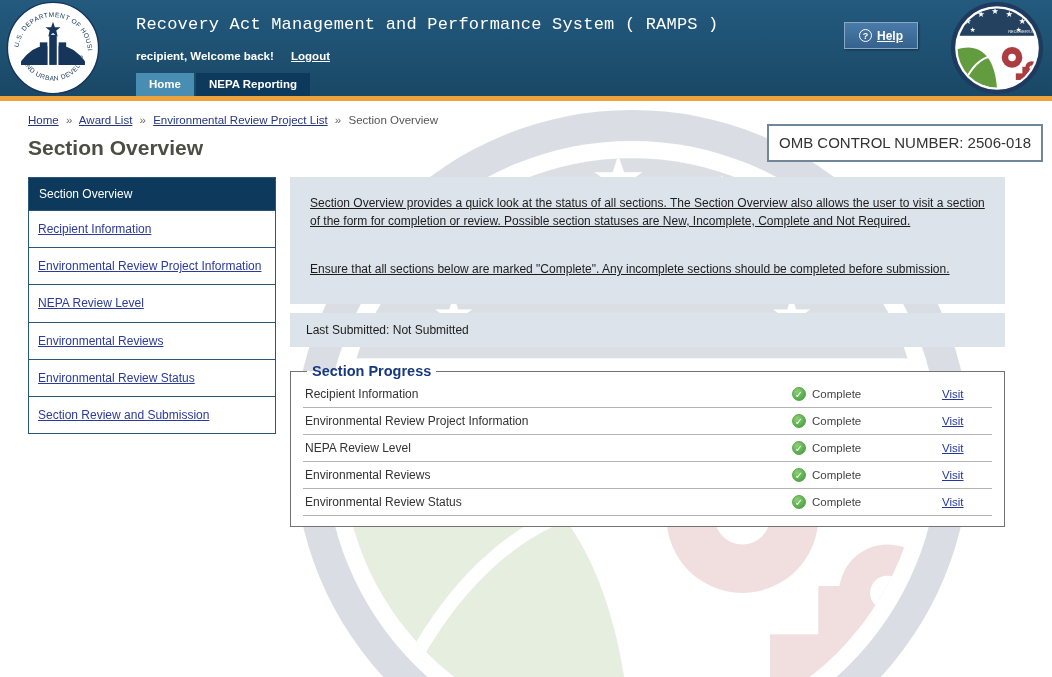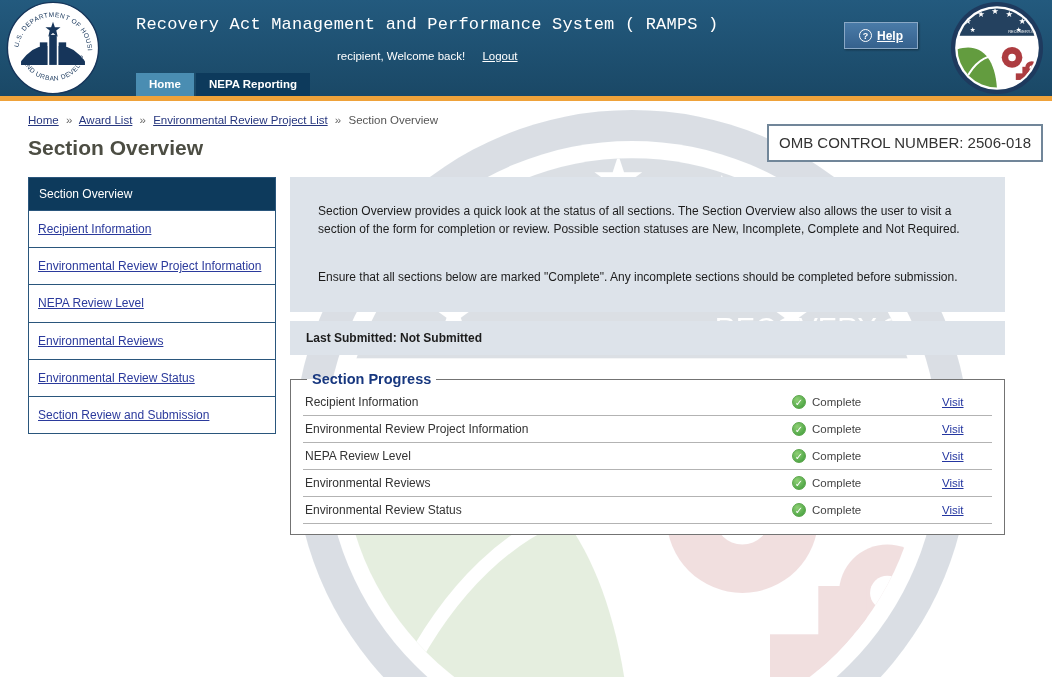--- a/index.html
+++ b/index.html
@@ -5,21 +5,21 @@
   * { box-sizing: border-box; }
   html,body { margin:0; padding:0; }
   body { font-family:"Liberation Sans", sans-serif; background:#fff; }
   .page { position:relative; width:1052px; height:677px; overflow:hidden; background:#fff; }
 
   
   .header { position:relative; height:96px; background:linear-gradient(#235a7e,#1a4866); }
   .hud-seal { position:absolute; left:6px; top:1px; width:94px; height:94px; }
   .header-text { position:absolute; left:136px; top:15px; color:#fff; }
   .app-title { margin:0 0 16px 0; font-size:17px; font-weight:normal; letter-spacing:.2px;font-family:Liberation Mono, monospace; }
-  .welcome-row { font-size:11.5px; font-weight:normal;text-align:center; }
+  .welcome-row { font-size:11.5px; font-weight:bold; }
   .logout-link { color:#fff; margin-left:14px; text-decoration:underline; cursor:pointer; }
   .help-btn { position:absolute; right:134px; top:22px; width:74px; height:27px;
     background:linear-gradient(#4a7ba8,#35618d); border:1px solid #89a8c6; color:#fff;
     font-family:"Liberation Sans",sans-serif; font-size:12px; font-weight:bold; cursor:pointer;
     display:flex; align-items:center; justify-content:center; gap:5px; box-shadow:1px 1px 2px rgba(0,0,0,.4); }
   .help-btn .help-text { text-decoration:underline; }
   .qmark { display:inline-block; width:13px; height:13px; border:1px solid #fff; border-radius:50%;
     font-size:9px; line-height:13px; text-align:center; font-weight:bold; }
   .recovery-logo-small { position:absolute; right:8px; top:1px; width:94px; height:94px; }
   .tabs { position:absolute; left:136px; bottom:0; display:flex; }
@@ -46,24 +46,24 @@
 
   
   .sidebar { width:248px; flex:none; border:1px solid #2a567c; background:#fff; }
   .sidebar-header { background:#0d3a5c; color:#fff; padding:9px 10px; font-size:12px; }
   .sidebar-item { padding:10px 9px; border-top:1px solid #2a567c; font-size:12px; line-height:1.35; }
   .sidebar-item a { color:#2b3a9c; text-decoration:underline; cursor:pointer; }
 
   
   .main { flex:1; min-width:0; }
   .info-box { background:#dde3ea; padding:13px 16px 15px; font-size:12px; color:#1c1c1c; line-height:1.5; }
-  .info-box p { margin:12px; }
+  .info-box p { margin:4px;text-decoration:underline; }
   .info-p1 { margin-bottom:30px !important; }
   .info-p2 { margin-bottom:11px !important; }
-  .submitted-box { background:#dde3ea; margin-top:9px; padding:10px 16px; font-size:12px; color:#1c1c1c;font-weight:bold; }
+  .submitted-box { background:#dde3ea; margin-top:9px; padding:10px 16px; font-size:12px; color:#1c1c1c; }
 
   .progress-fieldset { margin:16px 0 0; border:1px solid #737373; background:#fff; padding:2px 12px 10px; }
   .progress-fieldset legend { font-size:14.5px; font-weight:bold; color:#17377f; padding:0 5px; margin-left:4px; }
   .prog-row { display:flex; align-items:center; padding:6px 2px; border-bottom:1px solid #b3b3b3; font-size:12px; color:#333; }
   .prog-name { flex:1; }
   .prog-status { width:150px; display:flex; align-items:center; gap:6px; color:#444; font-size:11.5px; }
   .check { width:14px; height:14px; border-radius:50%; border:1px solid #5aa54a; color:#fff; font-size:10px;
     line-height:14px; text-align:center; display:inline-block;
     background:radial-gradient(circle at 35% 30%, #8ecf74, #3c9a38); }
   .visit-link { width:48px; font-size:11.5px; color:#2436a0; text-decoration:underline; cursor:pointer; }

